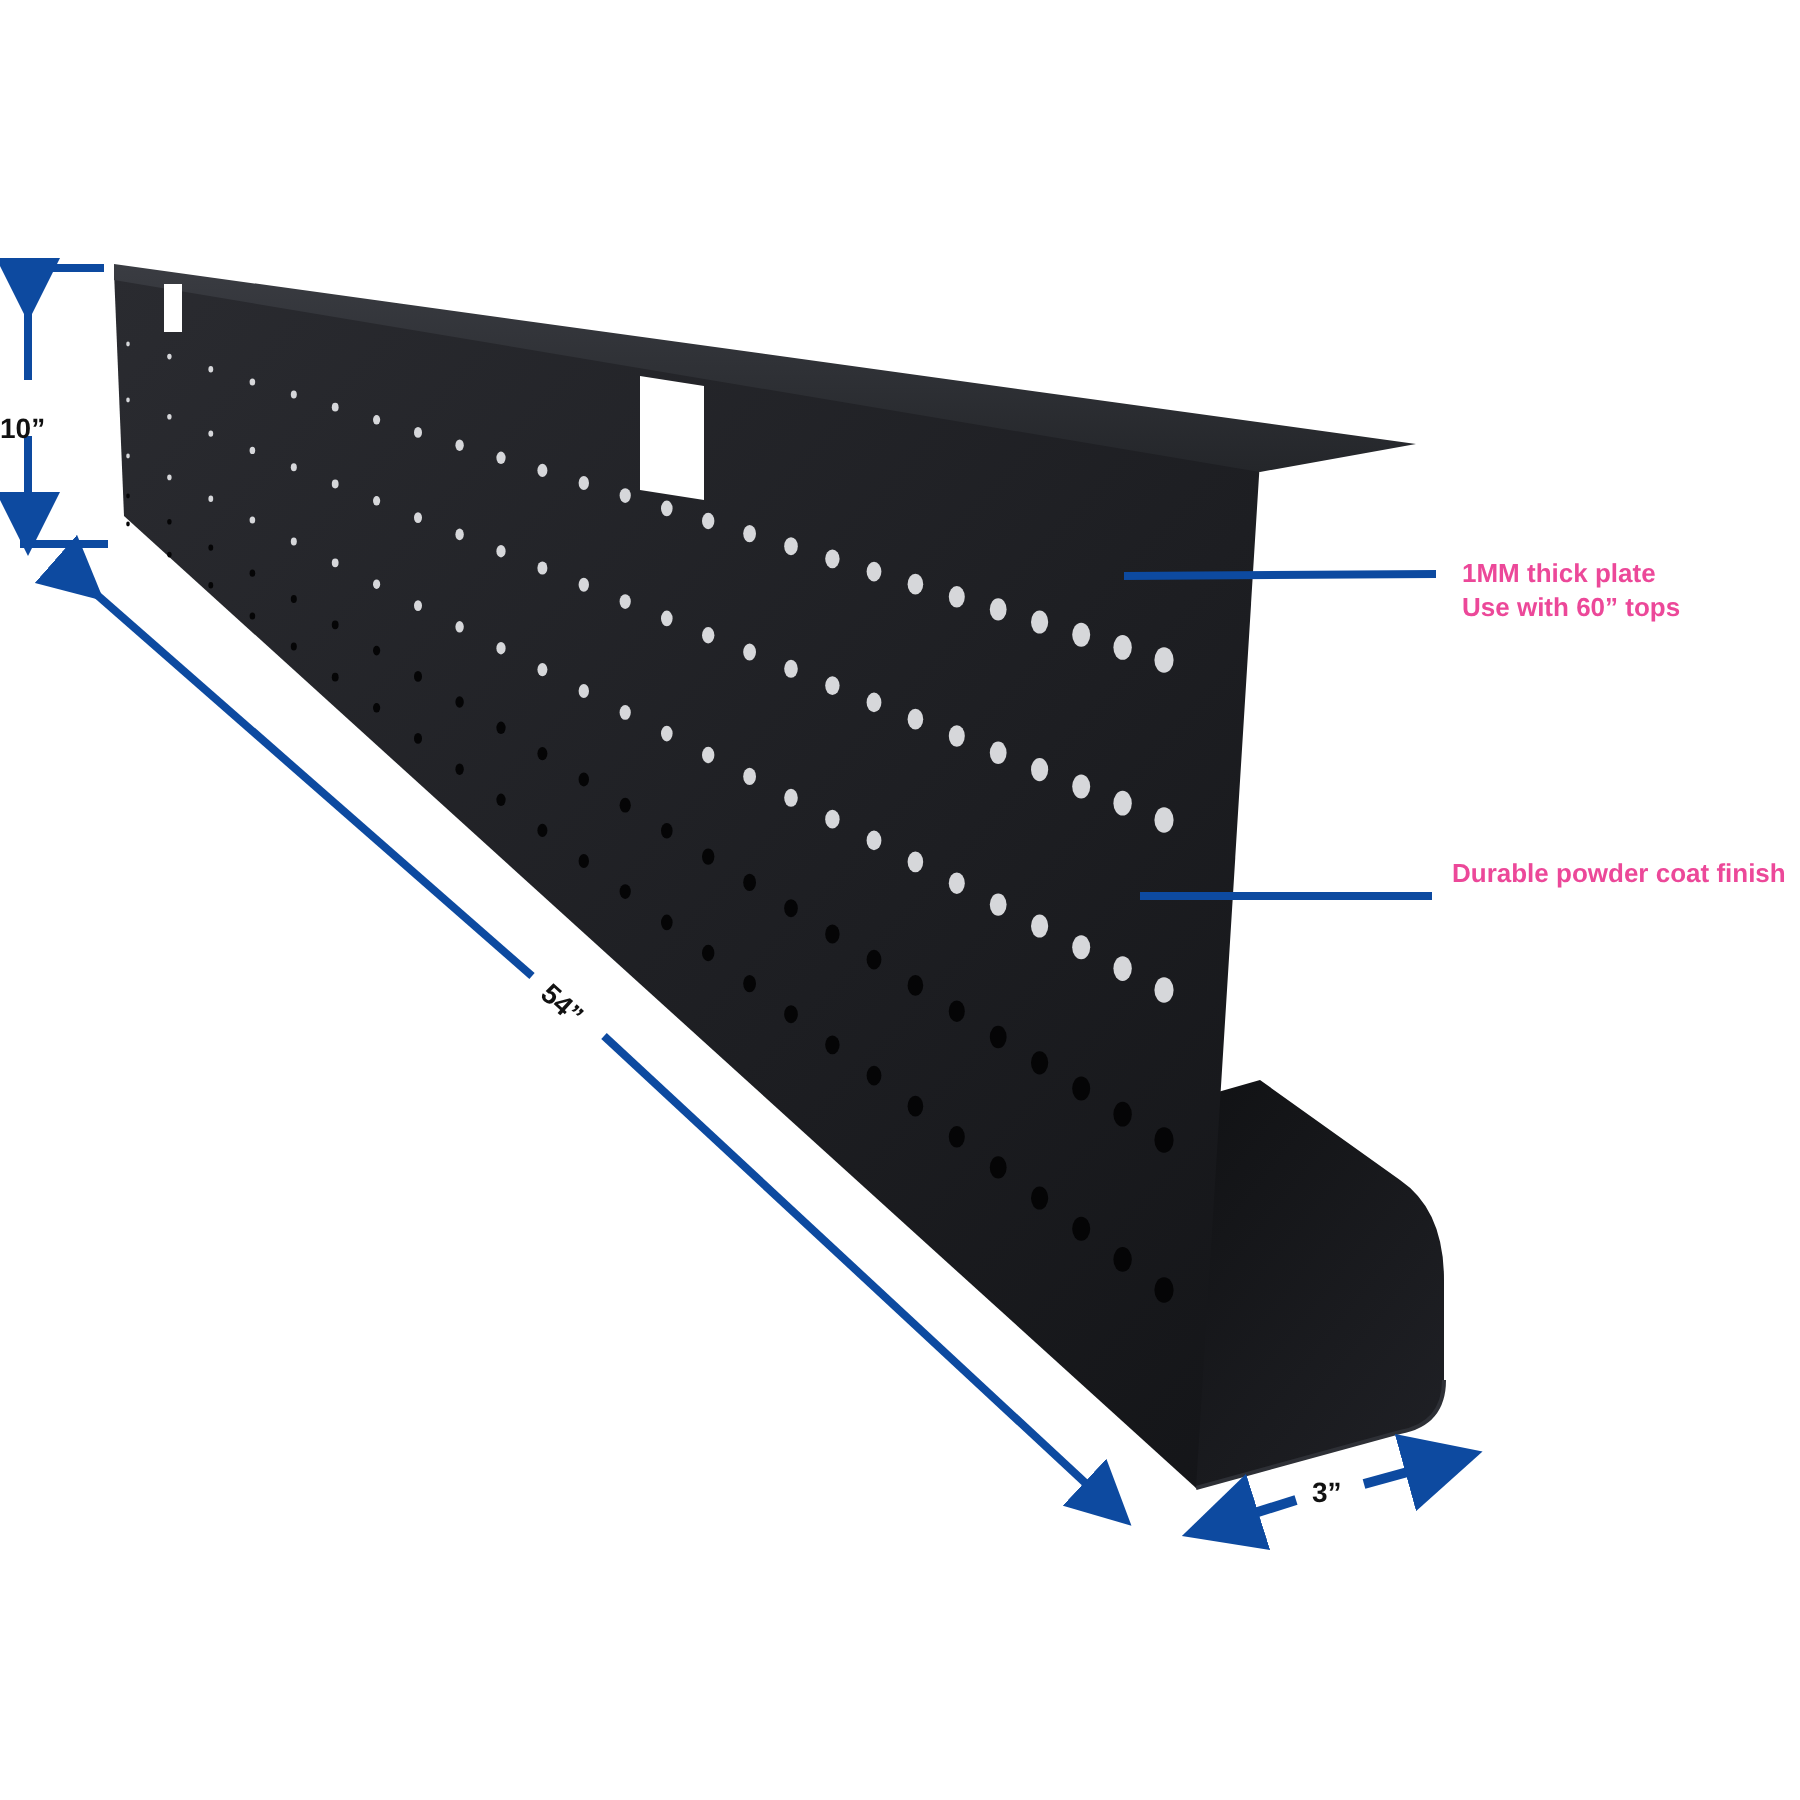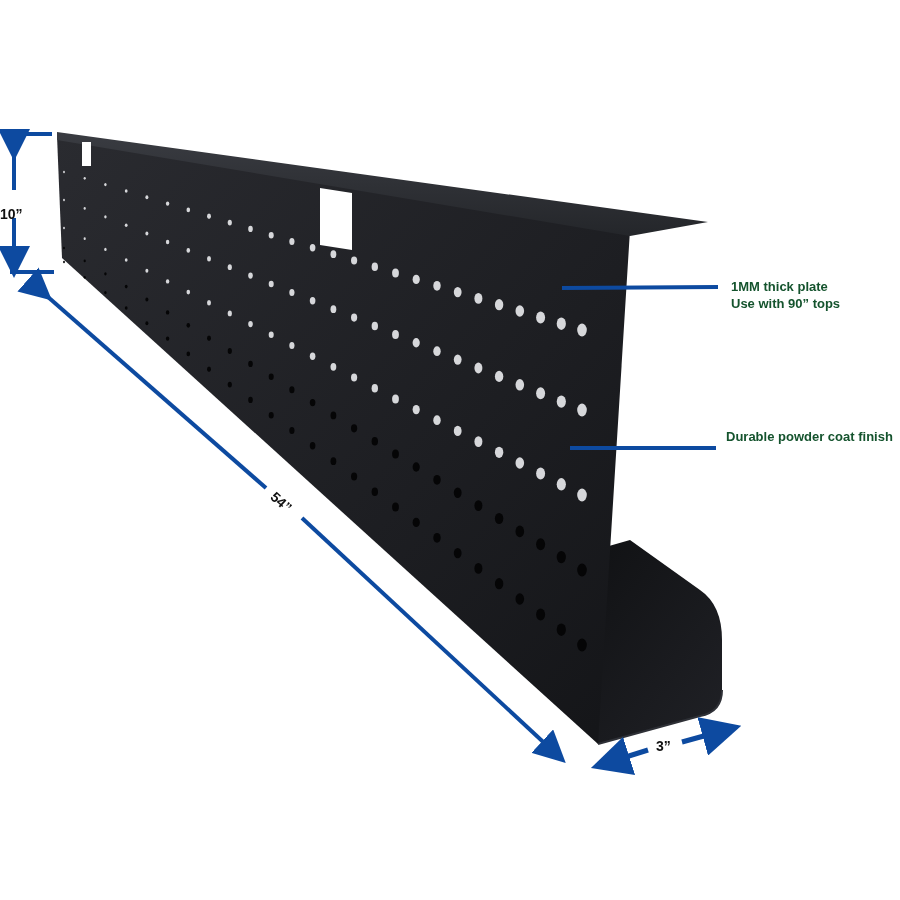--- a/index.html
+++ b/index.html
@@ -1,19 +1,19 @@
 <!DOCTYPE html>
 <html><head>
   <meta charset="utf-8">
   <style>
     html, body { margin: 0; padding: 0; background: #ffffff; }
     body { width: 900px; height: 900px; position: relative; overflow: hidden;
            font-family: "Liberation Sans", sans-serif; }
     #scene { position: absolute; left: 0; top: 0; width: 900px; height: 900px; }
-    .label { position: absolute; font-weight: bold; color: #14532d; font-size: 13px;
+    .label { position: absolute; font-weight: bold; color: #ec4899; font-size: 13px;
              line-height: 17px; white-space: nowrap; font-family: "Liberation Sans", sans-serif; }
     .dim { position: absolute; font-weight: bold; color: #111111; font-size: 14px;
            font-family: "Liberation Sans", sans-serif; white-space: nowrap; }
   </style>
 </head>
 <body>
 
 <svg id="scene" viewBox="0 0 900 900" xmlns="http://www.w3.org/2000/svg">
   <defs>
     <linearGradient id="panelGrad" x1="0" y1="0" x2="1" y2="1">
@@ -200,17 +200,17 @@
   <line x1="562" y1="288" x2="718" y2="287" stroke="#0d4aa0" stroke-width="4"></line>
   <line x1="570" y1="448" x2="716" y2="448" stroke="#0d4aa0" stroke-width="4"></line>
 </svg>
 
 <div class="dim" style="left:0px; top:195px;margin-top:11px;">10”</div>
 <div class="dim" style="left:270px; top:494px; transform:rotate(42deg);">54”</div>
 <div class="dim" style="left:656px; top:738px;">3”</div>
 
 <div class="label" style="left:731px; top:278px;">
   <div>1MM thick plate</div>
-  <div>Use with 90” tops</div>
+  <div>Use with 60” tops</div>
 </div>
 <div class="label" style="left:726px; top:428px;">
   <div>Durable powder coat finish</div>
 </div>
 
 </body></html>

